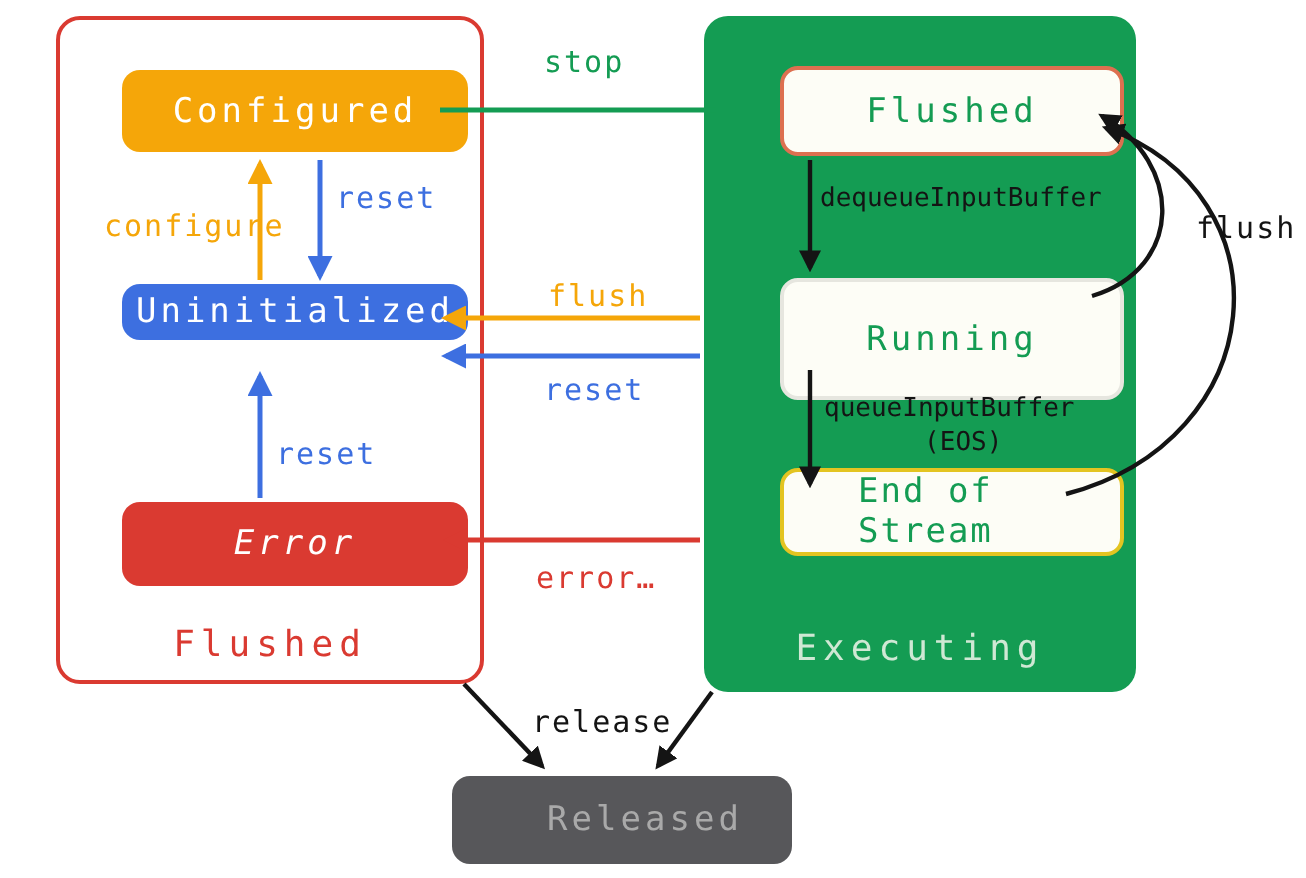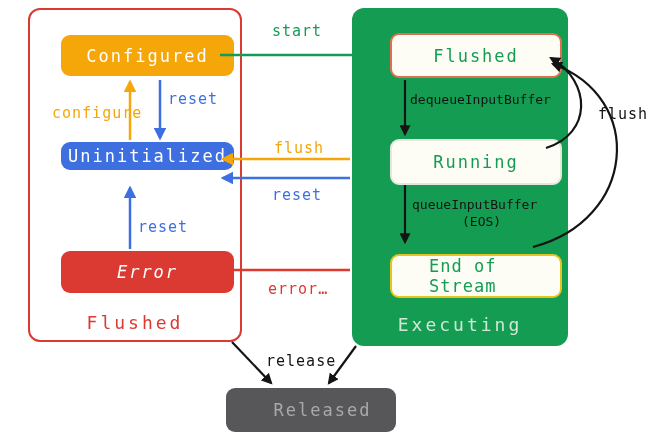--- a/index.html
+++ b/index.html
@@ -14,22 +14,22 @@
   .container-label { position:absolute; text-align:center; font-size:18px; letter-spacing:3px; }
   #stopped-label { left:28px; top:312px; width:214px; color:#da3a31; }
   #executing-label { left:352px; top:314px; width:216px; color:#cfe8d4; }
 
   .node { position:absolute; display:flex; align-items:center; justify-content:center;
           border-radius:9px; font-size:17px; letter-spacing:2px;margin-left:16px; }
   #node-configured    { left:45px;  top:35px;  width:173px; height:41px; background:#f5a609; color:#ffffff; }
   #node-uninitialized { left:45px;  top:142px; width:173px; height:28px; background:#3d6fe0; color:#ffffff; }
   #node-error         { left:45px;  top:251px; width:173px; height:42px; background:#da3a31; color:#ffffff;font-style:italic; }
   #node-flushed       { left:374px; top:33px;  width:172px; height:45px; background:#fdfdf6; color:#149c53; border:2px solid #dd7050;text-align:center; }
-  #node-running       { left:374px; top:139px; width:172px; height:46px; background:#fdfdf6; color:#149c53; border:2px solid #e6e6df; }
-  #node-end-of-stream { left:374px; top:254px; width:172px; height:44px; background:#fdfdf6; color:#149c53; border:2px solid #e3c421; letter-spacing:1px;padding-left:37px; }
+  #node-running       { left:374px; top:139px; width:172px; height:61px; background:#fdfdf6; color:#149c53; border:2px solid #e6e6df; }
+  #node-end-of-stream { left:374px; top:234px; width:172px; height:44px; background:#fdfdf6; color:#149c53; border:2px solid #e3c421; letter-spacing:1px;padding-left:37px; }
   #node-released      { left:210px; top:388px; width:170px; height:44px; background:#57575a; color:#a9a9a9;padding-left:23px; }
 
   .edge-label { position:absolute; font-size:15px; letter-spacing:1px; white-space:nowrap; }
   #label-start       { left:272px; top:22px;  color:#149c53; }
   #label-configure   { left:52px;  top:104px; color:#f5a609;text-align:center; }
   #label-reset-top   { left:168px; top:90px;  color:#3d6fe0; }
   #label-stop        { left:274px; top:139px; color:#f5a609; }
   #label-reset-mid   { left:272px; top:186px; color:#3d6fe0; }
   #label-reset-error { left:138px; top:218px; color:#3d6fe0; }
   #label-error       { left:268px; top:280px; color:#da3a31; }
@@ -87,21 +87,21 @@
     <path d="M 546 148 C 592 134, 592 82, 551 58" stroke="#141414" stroke-width="2.2" fill="none" marker-end="url(#m-black)"></path>
     <path d="M 533 247 C 636 220, 646 98, 553 64" stroke="#141414" stroke-width="2.2" fill="none" marker-end="url(#m-black)"></path>
     <path d="M 350 159 L 223 159" stroke="#f5a609" stroke-width="2.5" fill="none" marker-end="url(#m-orange)"></path>
     <path d="M 350 178 L 223 178" stroke="#3d6fe0" stroke-width="2.5" fill="none" marker-end="url(#m-blue)"></path>
     <path d="M 350 270 L 224 270" stroke="#da3a31" stroke-width="2.5" fill="none" marker-end="url(#m-red)"></path>
     <path d="M 130 249 L 130 188" stroke="#3d6fe0" stroke-width="2.5" fill="none" marker-end="url(#m-blue)"></path>
     <path d="M 232 342 L 271 383" stroke="#141414" stroke-width="2.2" fill="none" marker-end="url(#m-black)"></path>
     <path d="M 356 346 L 329 383" stroke="#141414" stroke-width="2.2" fill="none" marker-end="url(#m-black)"></path>
   </svg>
 
-  <div class="edge-label" id="label-start">start</div>
+  <div class="edge-label" id="label-start">stop</div>
   <div class="edge-label" id="label-configure">configure</div>
   <div class="edge-label" id="label-reset-top">reset</div>
   <div class="edge-label" id="label-stop">flush</div>
   <div class="edge-label" id="label-reset-mid">reset</div>
   <div class="edge-label" id="label-reset-error">reset</div>
   <div class="edge-label" id="label-error">error…</div>
   <div class="edge-label" id="label-dequeue">dequeueInputBuffer</div>
   <div class="edge-label" id="label-queue">
     <div class="line1">queueInputBuffer</div>
     <div class="line2">(EOS)</div>

